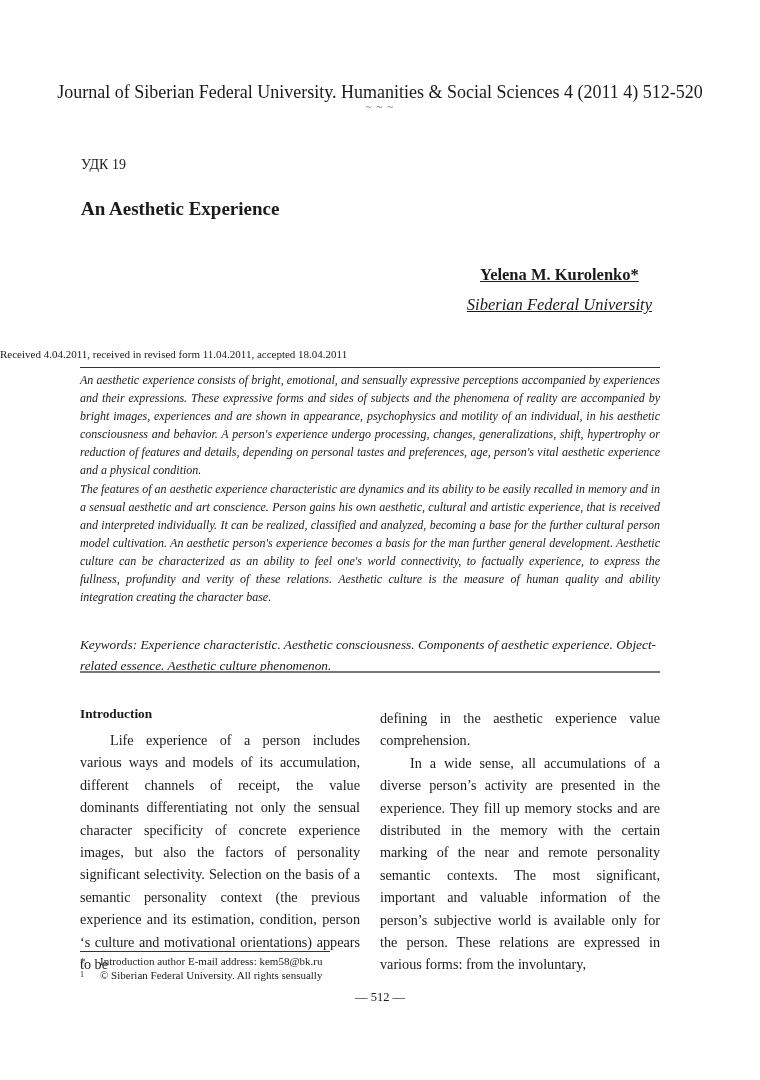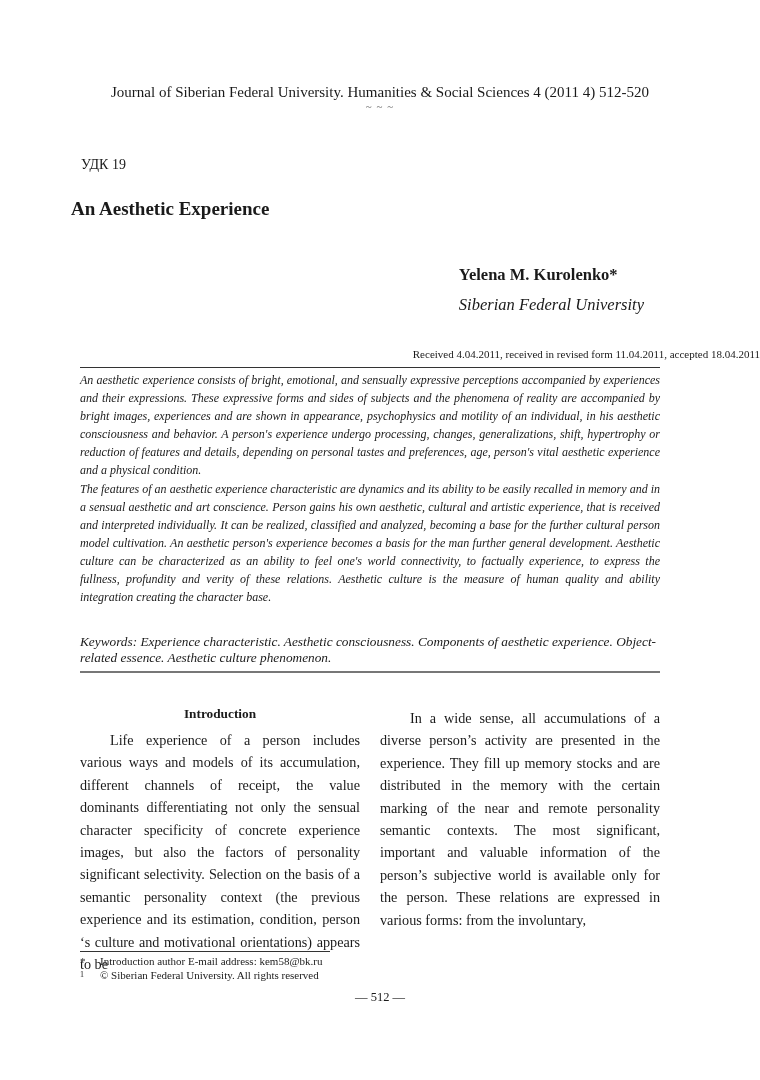--- a/index.html
+++ b/index.html
@@ -14,21 +14,21 @@
       overflow: hidden;
       font-family: "Liberation Serif", "DejaVu Serif", serif;
       color: #1a1a1a;
     }
     .journal-header {
       position: absolute;
       top: 85px;
       left: 0;
       width: 760px;
       text-align: center;
-      font-size: 15px;
+      font-size: 18px;
       line-height: 15px;
     }
     .tilde-row {
       position: absolute;
       top: 100px;
       left: 0;
       width: 760px;
       text-align: center;
       font-size: 11px;
       color: #666;
@@ -36,51 +36,52 @@
     }
     .udk {
       position: absolute;
       top: 157px;
       left: 81px;
       font-size: 14px;
     }
     .title {
       position: absolute;
       top: 194px;
-      left: 71px;
+      left: 81px;
       font-size: 19px;
       font-weight: bold;
       line-height: 30px;
       margin: 0;
     }
     .author-block {
       position: absolute;
       top: 264px;
-      right: 116px;
-      text-align: left;
+      right: 108px;
+      text-align: center;
       font-size: 16.5px;
       line-height: 22px;
+      text-decoration: underline;
     }
     .author-name {
       font-weight: bold;
     }
     .affil, .address {
       font-style: italic;
       margin-top: 8px;
     }
     .address sup {
       font-size: 9px;
       vertical-align: 7px;
     }
     .received {
       position: absolute;
       top: 348px;
       left: 0;
       width: 760px;
-      text-align: right;
+      text-align: left;
       font-size: 11px;
     }
     .rule-top {
       position: absolute;
       top: 367px;
       left: 80px;
       width: 580px;
       height: 0;
       border-top: 1.5px solid #333;
     }
@@ -97,21 +98,21 @@
     .abstract p {
       margin: 0;
     }
     .keywords {
       position: absolute;
       top: 634px;
       left: 80px;
       width: 580px;
       font-style: italic;
       font-size: 13.3px;
-      line-height: 16px;
+      line-height: 21px;
     }
     .rule-bottom {
       position: absolute;
       top: 671px;
       left: 80px;
       width: 580px;
       height: 0;
       border-top: 2px solid #777;
     }
     .col {
@@ -124,21 +125,21 @@
     }
     .col-left { left: 80px; }
     .col-right { left: 380px; top: 707px; }
     .col p {
       margin: 0;
     }
     .indent {
       text-indent: 30px;
     }
     .section-heading {
-      text-align: center;
+      text-align: left;
       font-weight: bold;
       font-size: 13.3px;
       line-height: 16px;
       margin: 0 0 7px 0;
     }
     .footnote-rule {
       position: absolute;
       top: 951px;
       left: 80px;
       width: 250px;
@@ -200,29 +201,30 @@
 <div class="keywords">Keywords: Experience characteristic. Aesthetic consciousness. Components of aesthetic experience. Object-related essence. Aesthetic culture phenomenon.</div>
 
 <div class="rule-bottom"></div>
 
 <div class="col col-left">
   <h2 class="section-heading">Introduction</h2>
   <p class="indent">Life experience of a person includes various ways and models of its accumulation, different channels of receipt, the value dominants differentiating not only the sensual character specificity of concrete experience images, but also the factors of personality significant selectivity. Selection on the basis of a semantic personality context (the previous experience and its estimation, condition, person ‘s culture and motivational orientations) appears to be</p>
 </div>
 
 <div class="col col-right">
+  <p>defining in the aesthetic experience value comprehension.</p>
   <p class="indent">In a wide sense, all accumulations of a diverse person’s activity are presented in the experience. They fill up memory stocks and are distributed in the memory with the certain marking of the near and remote personality semantic contexts. The most significant, important and valuable information of the person’s subjective world is available only for the person. These relations are expressed in various forms: from the involuntary,</p>
 </div>
 
 <div class="footnote-rule"></div>
 
 <div class="footnotes">
   <div class="footnote">
     <span class="fn-mark">*</span>
     <span>Introduction author E-mail address: kem58@bk.ru</span>
   </div>
   <div class="footnote">
     <span class="fn-mark small">1</span>
-    <span>© Siberian Federal University. All rights reserved</span>
+    <span>© Siberian Federal University. All rights sensually</span>
   </div>
 </div>
 
 <div class="page-number">— 512 —</div>
 
 </body></html>

